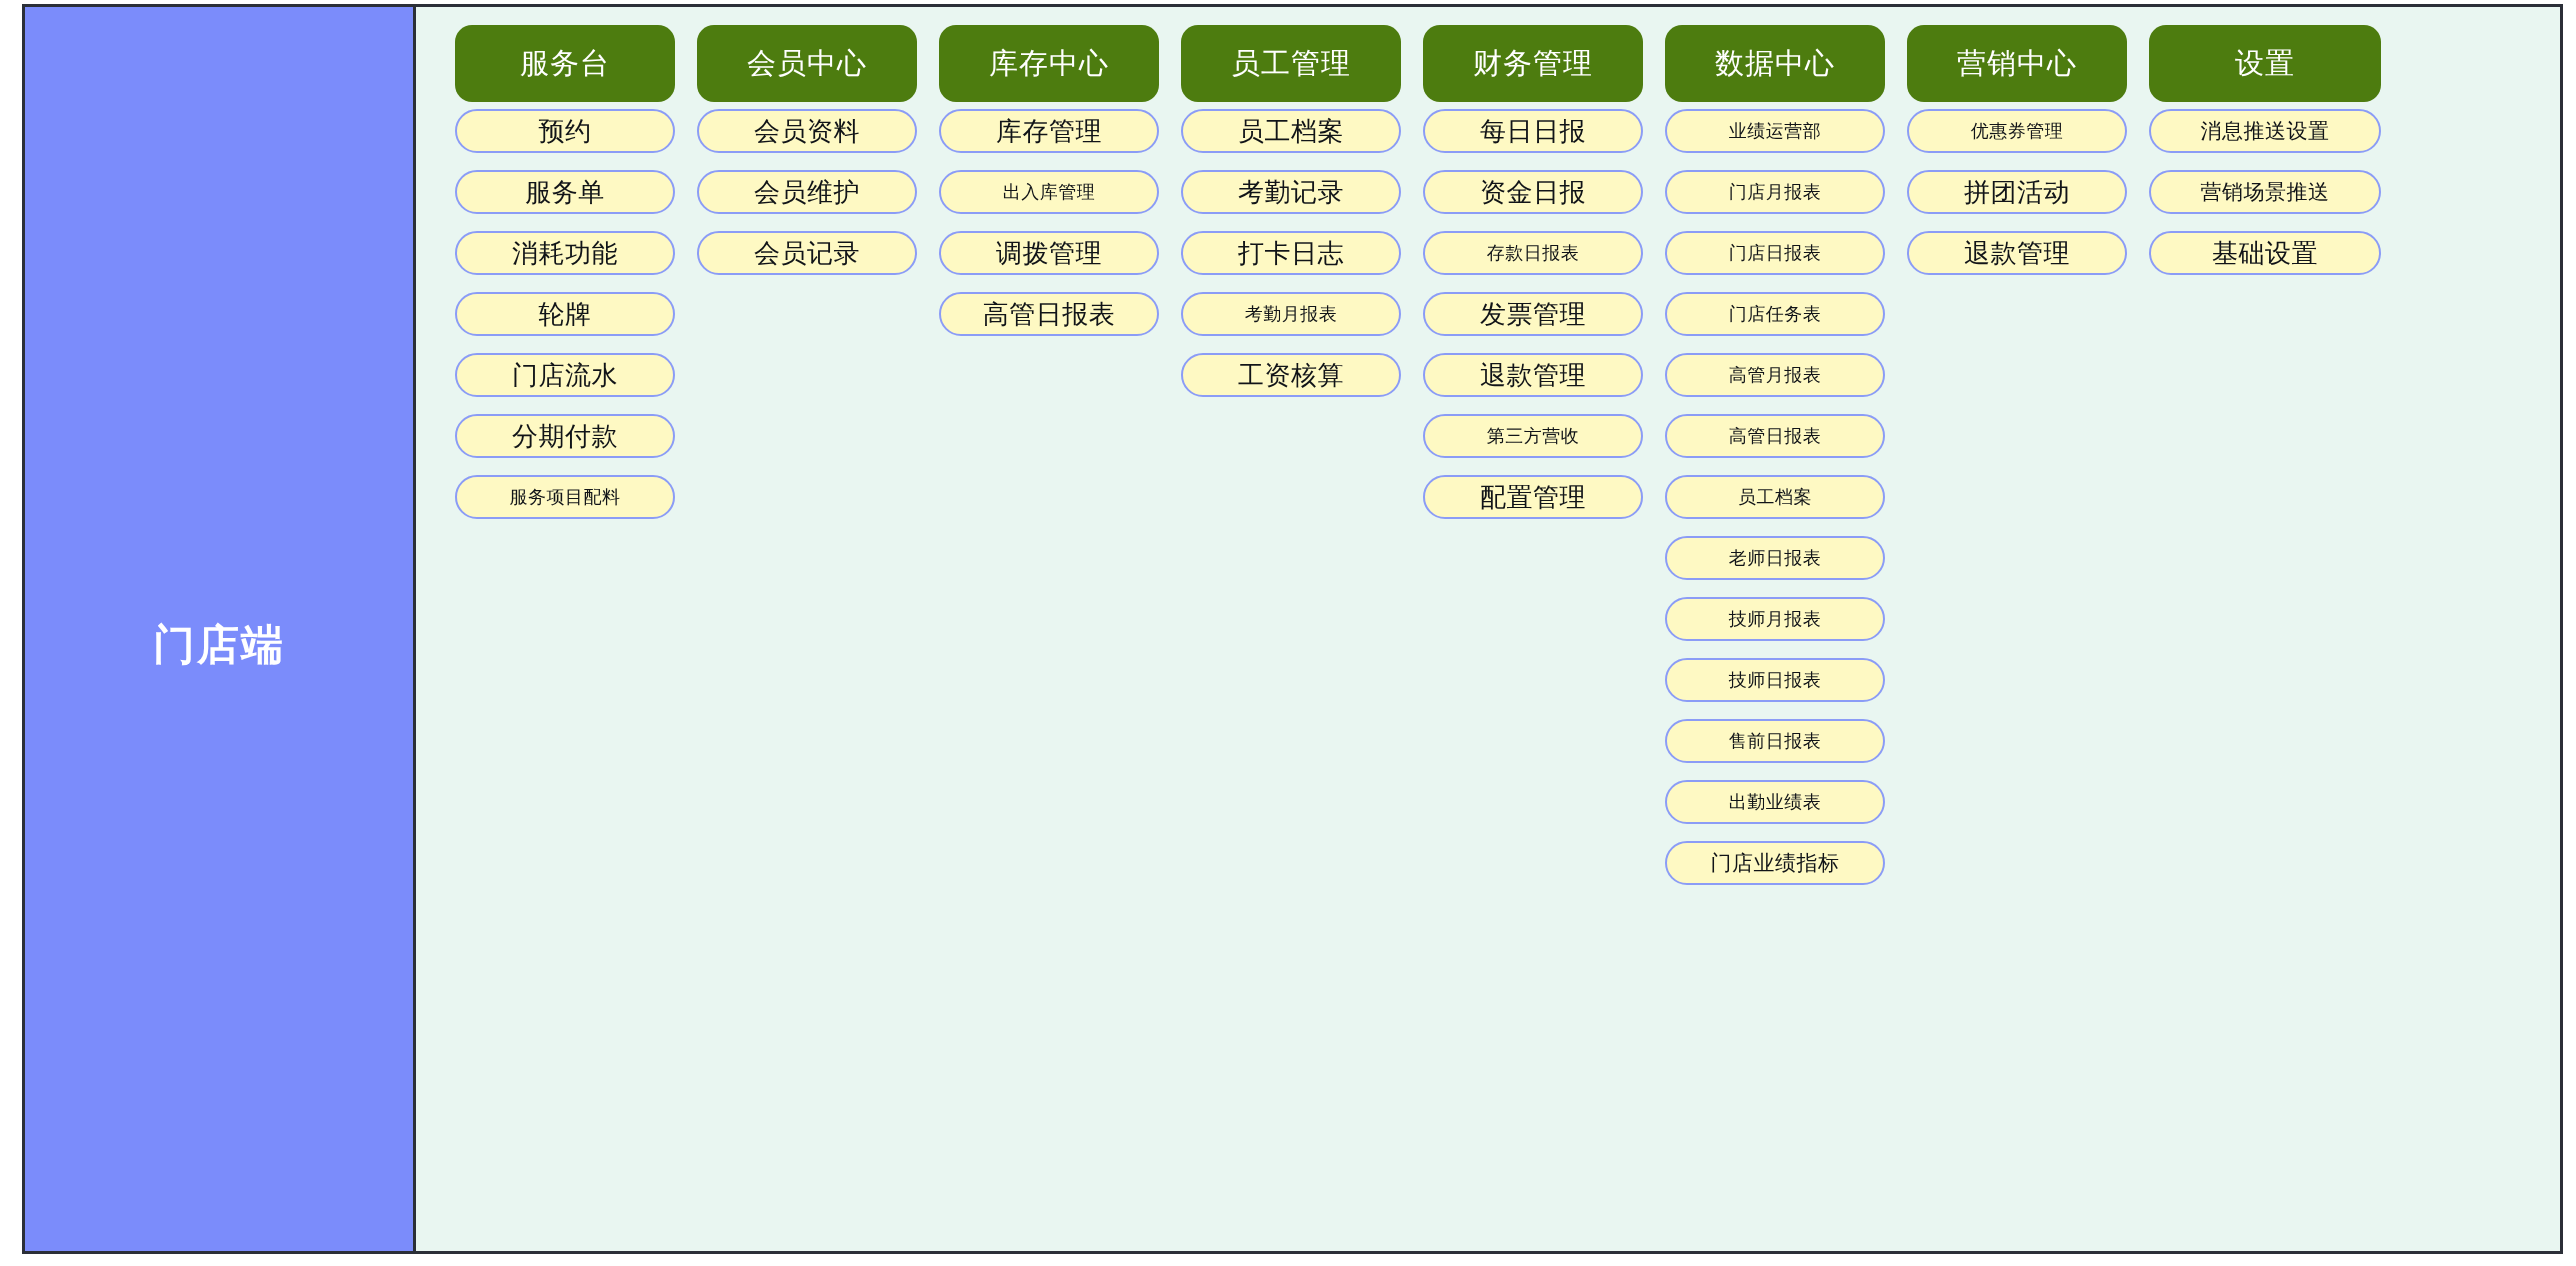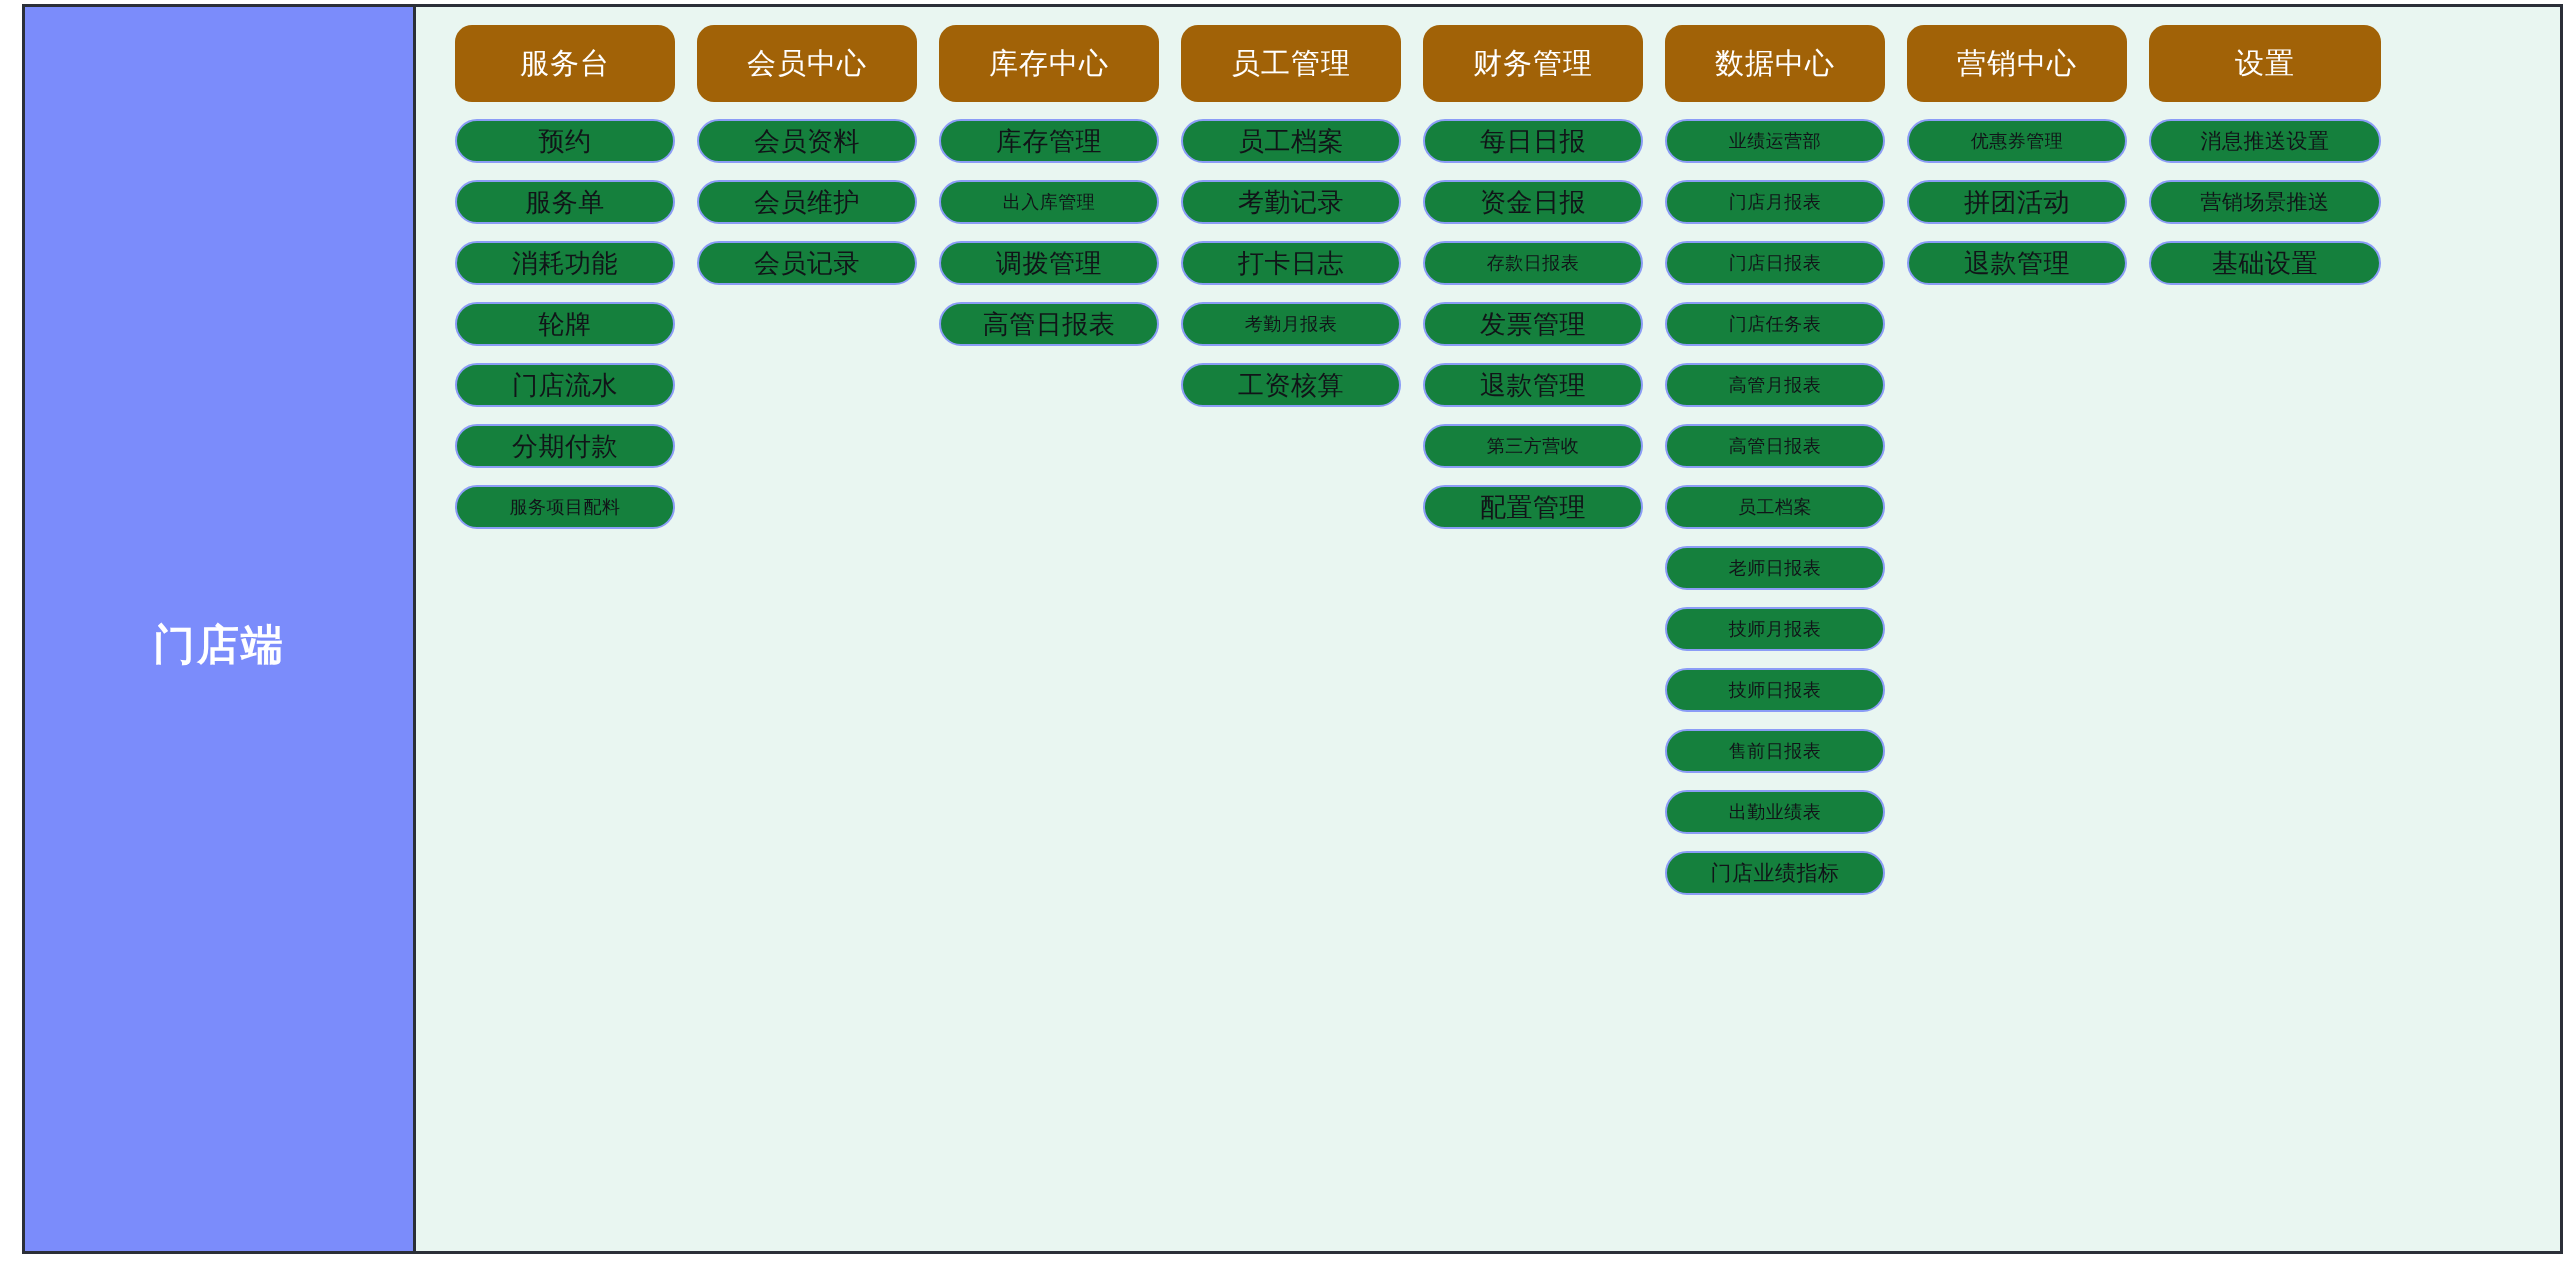--- a/index.html
+++ b/index.html
@@ -76,38 +76,38 @@
   }
   
   .column.wide {
     width: 232px;
     flex: 0 0 232px;
   }
 
   .col-header {
     width: 100%;
     height: 77px;
-    background: #a16207;
+    background: #4d7c0f;
     border-radius: 17px;
     color: #ffffff;
     font-size: 29px;
     letter-spacing: 1px;
     display: flex;
     align-items: center;
     justify-content: center;
     box-sizing: border-box;
-    margin-bottom: 17px;
+    margin-bottom: 7px;
     user-select: none;
   }
 
   .pill {
     width: 100%;
     height: 44px;
     margin-bottom: 17px;
-    background: #15803d;
+    background: #fef9c3;
     border: 2px solid #8b9cf6;
     border-radius: 985px;
     color: #111418;
     font-size: 26px;
     letter-spacing: 0.5px;
     display: flex;
     align-items: center;
     justify-content: center;
     box-sizing: border-box;
     white-space: nowrap;

